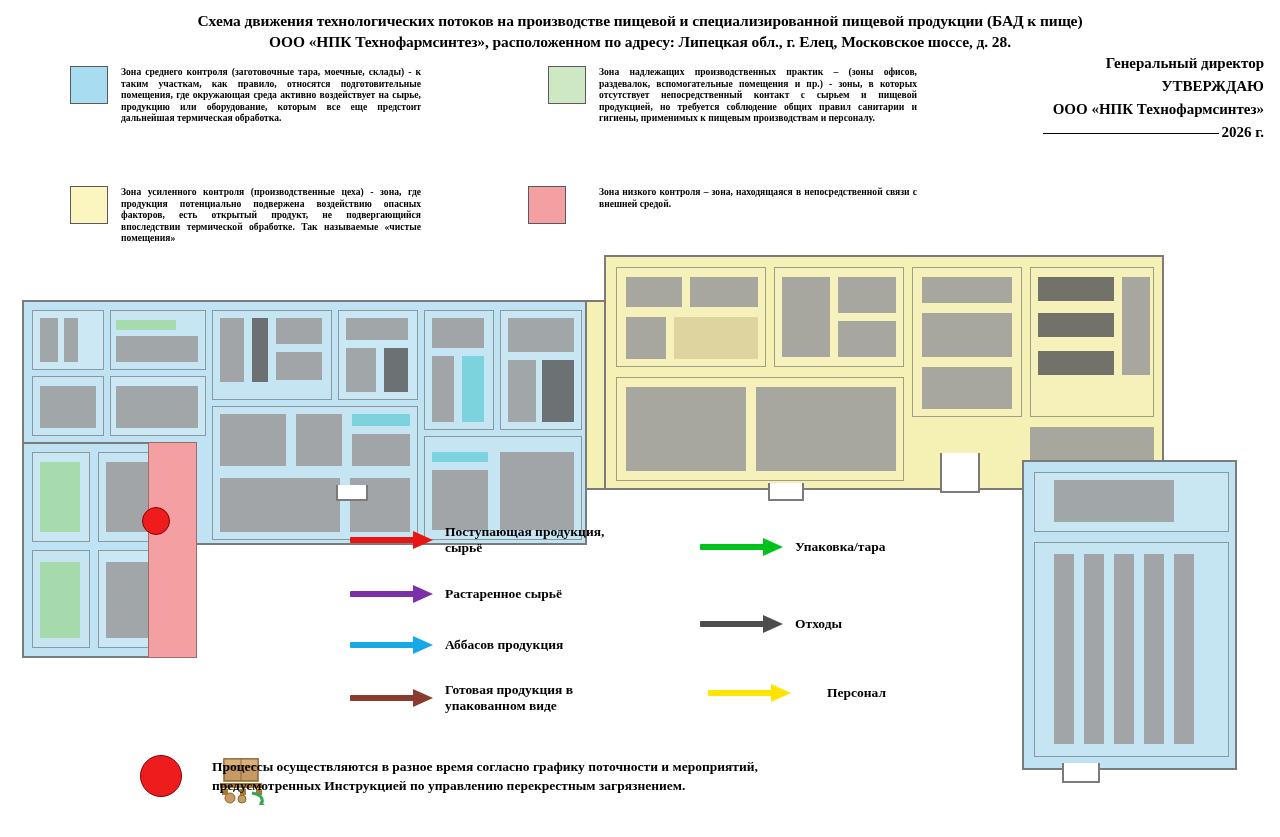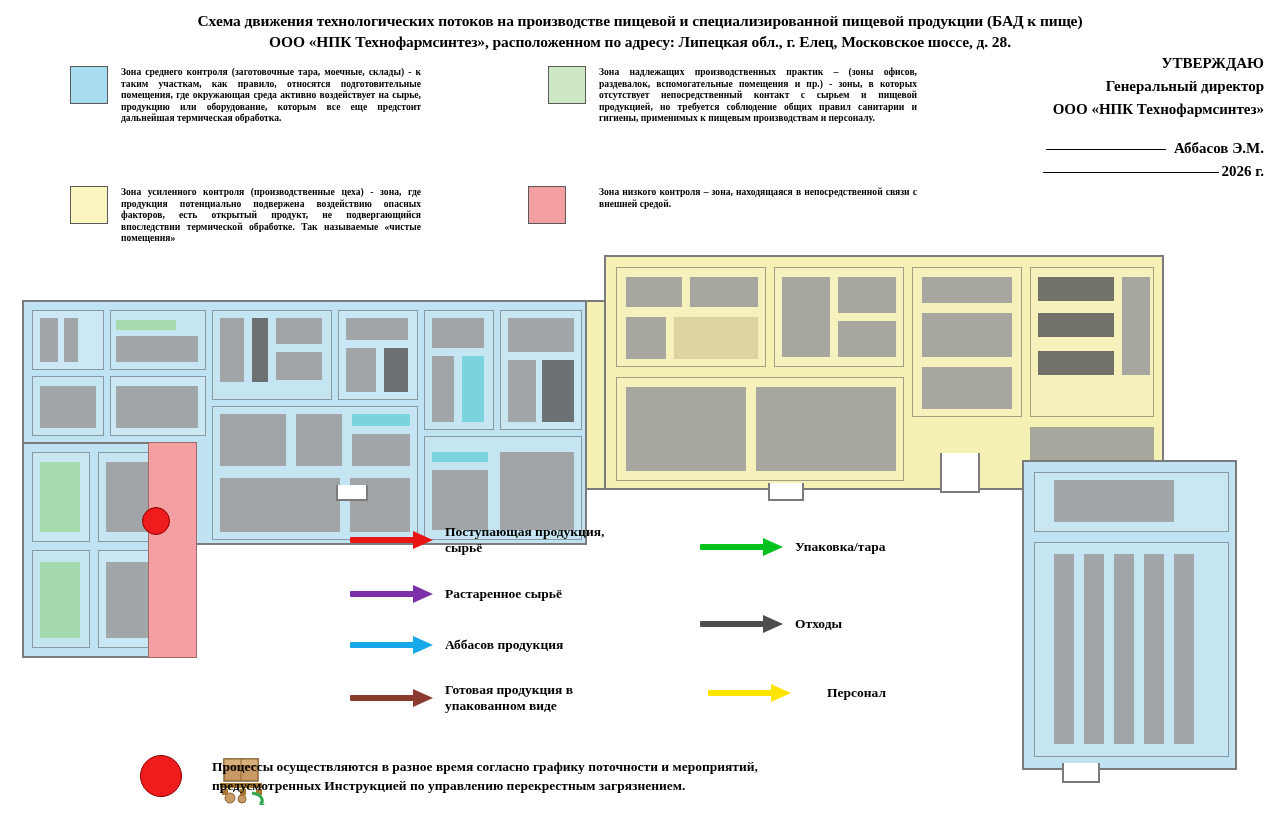--- a/index.html
+++ b/index.html
@@ -229,26 +229,23 @@
 <body>
 
 <div class="page">
 
   <div class="title-block">
     <div class="title-line">Схема движения технологических потоков на производстве пищевой и специализированной пищевой продукции (БАД к пище)</div>
     <div class="title-line">ООО «НПК Технофармсинтез», расположенном по адресу: Липецкая обл., г. Елец, Московское шоссе, д. 28.</div>
   </div>
 
   <div class="approval">
+    <div>Генеральный директор</div>
     <div>УТВЕРЖДАЮ</div>
-    <div>Генеральный директор</div>
     <div>ООО «НПК Технофармсинтез»</div>
-    <div class="sig-line">
-      <span class="rule"></span><span>Аббасов Э.М.</span>
-    </div>
     <div class="sig-line2">
       <span class="rule"></span><span>2026 г.</span>
     </div>
   </div>
 
   <div class="zone-legend">
     <div class="zone-item" id="zone-0">
       <div class="zone-swatch" style="background:#a8dcf0"></div>
       <div class="zone-text">Зона среднего контроля (заготовочные тара, моечные, склады) - к таким участкам, как правило, относятся подготовительные помещения, где окружающая среда активно воздействует на сырье, продукцию или оборудование, которым все еще предстоит дальнейшая термическая обработка.</div>
     </div>

